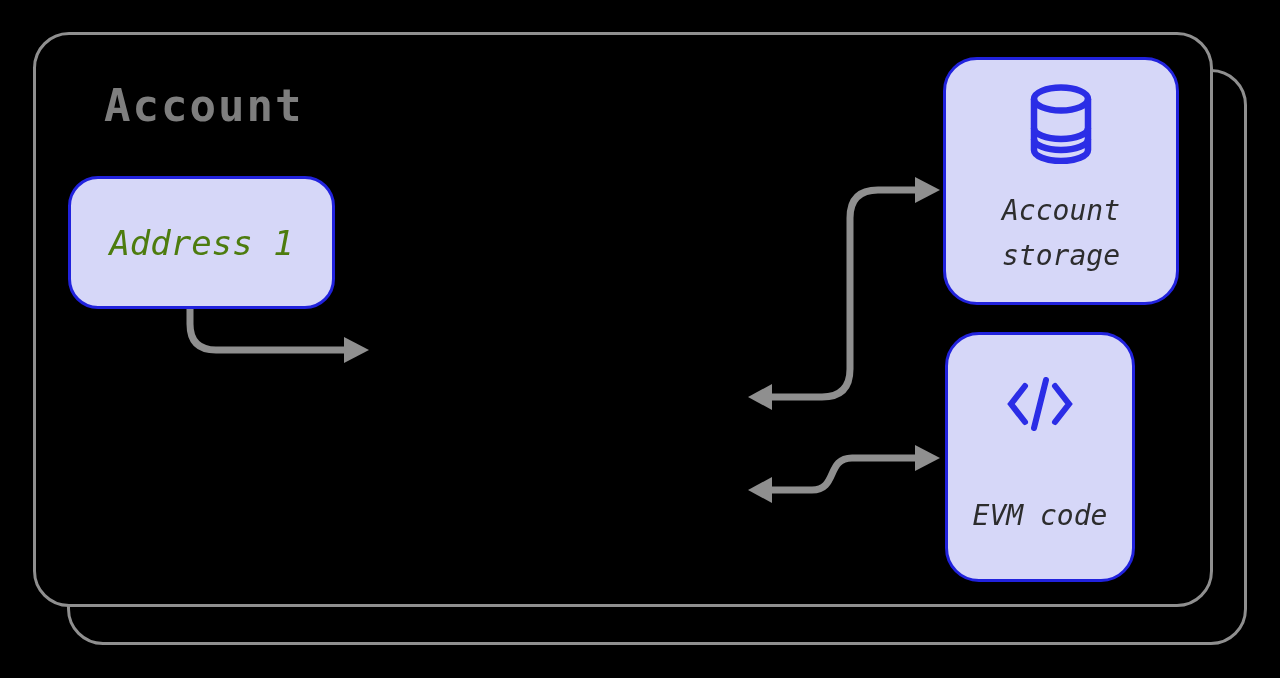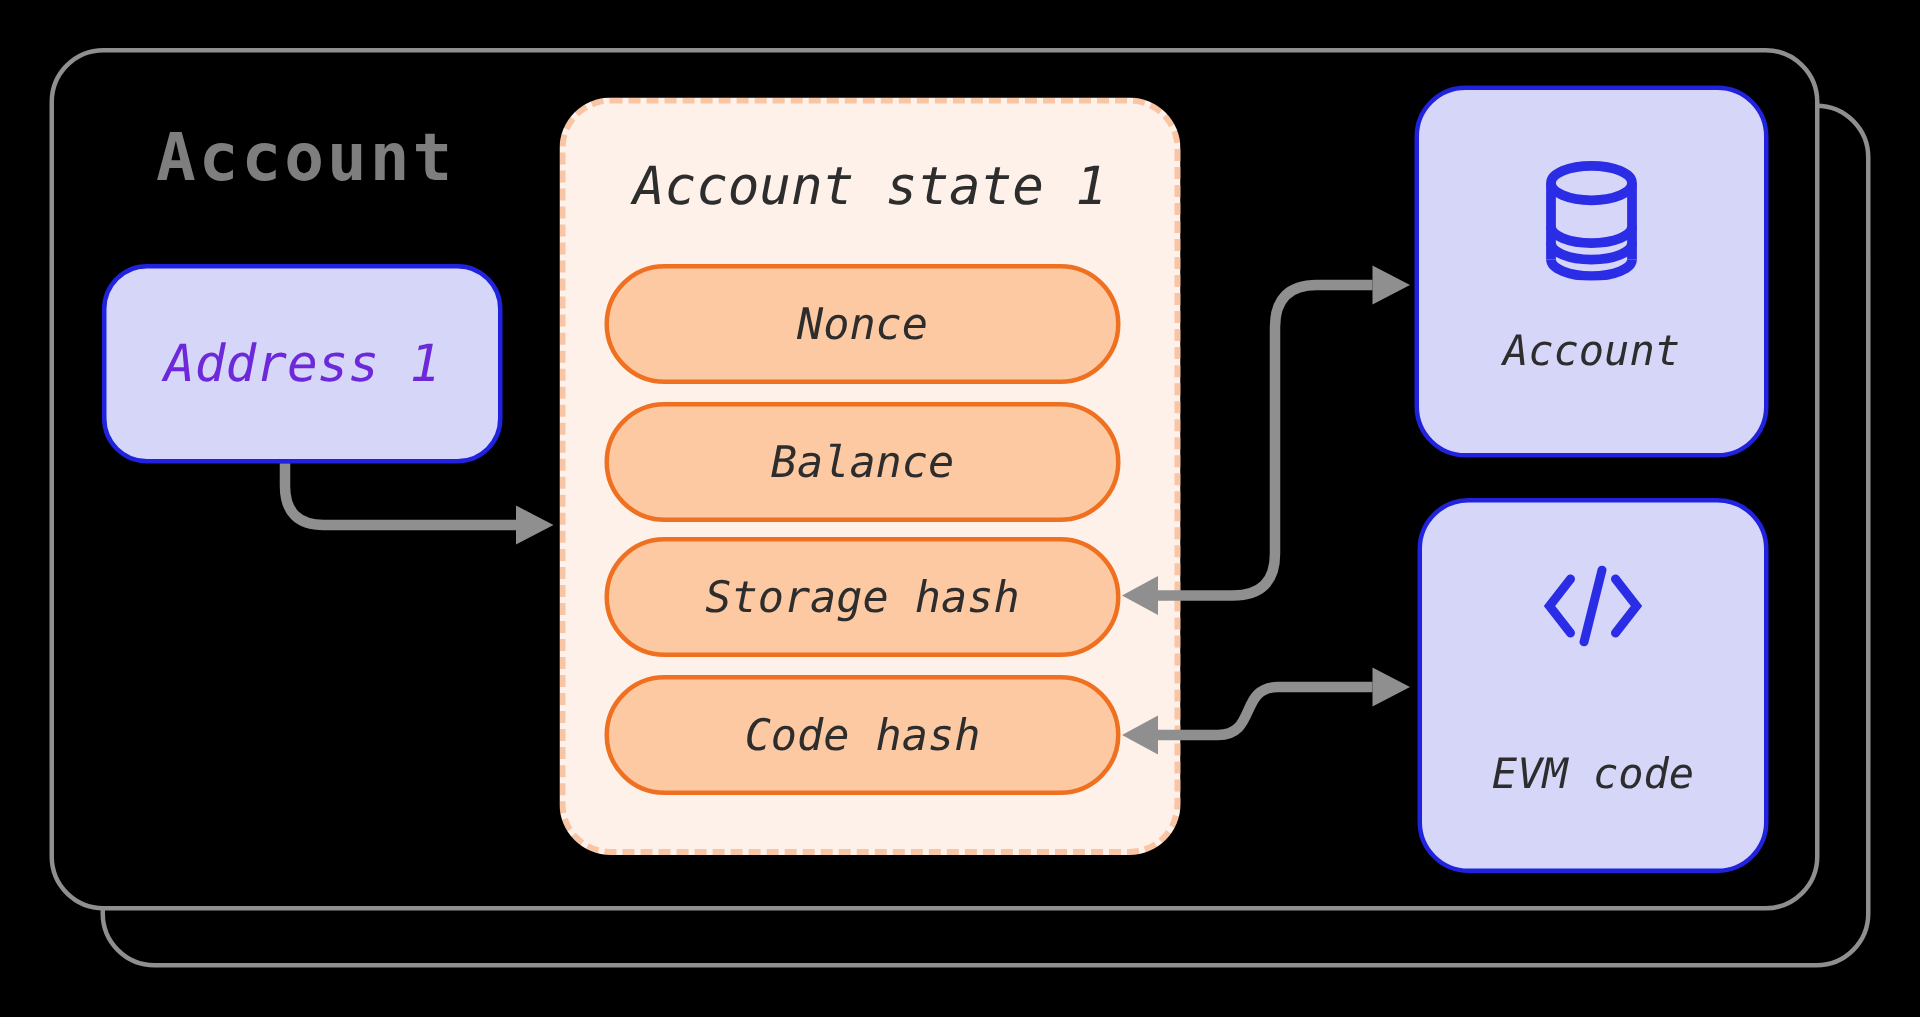--- a/index.html
+++ b/index.html
@@ -40,21 +40,21 @@
     width: 267px; height: 133px;
     z-index: 3;
     background: #d6d7f8;
     border: 3px solid #2122dd;
     border-radius: 30px;
     display: flex; align-items: center; justify-content: center;
   }
   .address-box .label {
     font-style: italic;
     font-size: 34px;
-    color: #6d28d9;
+    color: #4d7c0f;
   }
 
   .state-box {
     position: absolute;
     left: 373px; top: 65px;
     width: 414px; height: 505px;
     z-index: 3;
     background: #fdf1e9;
     border: 4px dashed #f8c5a5;
     border-radius: 34px;
@@ -87,21 +87,21 @@
   .side-box {
     position: absolute;
     z-index: 3;
     background: #d6d7f8;
     border: 3px solid #2122dd;
     border-radius: 34px;
     display: flex; flex-direction: column;
     align-items: center; justify-content: center;
   }
   .storage-box { left: 943px; top: 57px;  width: 236px; height: 248px; gap: 24px; }
-  .evm-box     { left: 945px; top: 332px; width: 234px; height: 250px; gap: 62px; }
+  .evm-box     { left: 945px; top: 332px; width: 190px; height: 250px; gap: 62px; }
 
   .side-box .label {
     font-style: italic;
     font-size: 28px;
     line-height: 45px;
     color: #2d2d2e;
     text-align: center;
   }
 
   .icon svg { display: block; }
@@ -127,43 +127,37 @@
 
   <div class="card back-card"></div>
   <div class="card main-card"></div>
 
   <div class="account-title">Account</div>
 
   <div class="address-box">
     <span class="label">Address 1</span>
   </div>
 
-  <div class="state-box">
-    <div class="state-title">Account state 1</div>
-    <div class="pill pill-0">Nonce</div>
-    <div class="pill pill-1">Balance</div>
-    <div class="pill pill-2">Storage hash</div>
-    <div class="pill pill-3">Code hash</div>
-  </div>
 
   <div class="side-box storage-box">
     <span class="icon">
       <svg width="66" height="80" viewBox="0 0 66 80">
         <g stroke="#2b2de6" stroke-width="6.5" fill="none">
           <ellipse cx="33" cy="15" rx="27" ry="11.5"></ellipse>
           <path d="M6 15 V66"></path>
           <path d="M60 15 V66"></path>
           <path d="M6 44 A27 11 0 0 0 60 44"></path>
           <path d="M6 55 A27 11 0 0 0 60 55"></path>
           <path d="M6 66 A27 11 0 0 0 60 66"></path>
         </g>
       </svg>
     </span>
     <div class="label">
       <div>Account</div>
+      <div>storage</div>
     </div>
   </div>
 
   <div class="side-box evm-box">
     <span class="icon">
       <svg width="68" height="54" viewBox="0 0 68 54">
         <g stroke="#2b2de6" stroke-width="6" fill="none" stroke-linecap="round" stroke-linejoin="miter">
           <path d="M19 9 L5 27 L19 45"></path>
           <path d="M49 9 L63 27 L49 45"></path>
           <path d="M40 3 L28 51"></path>

